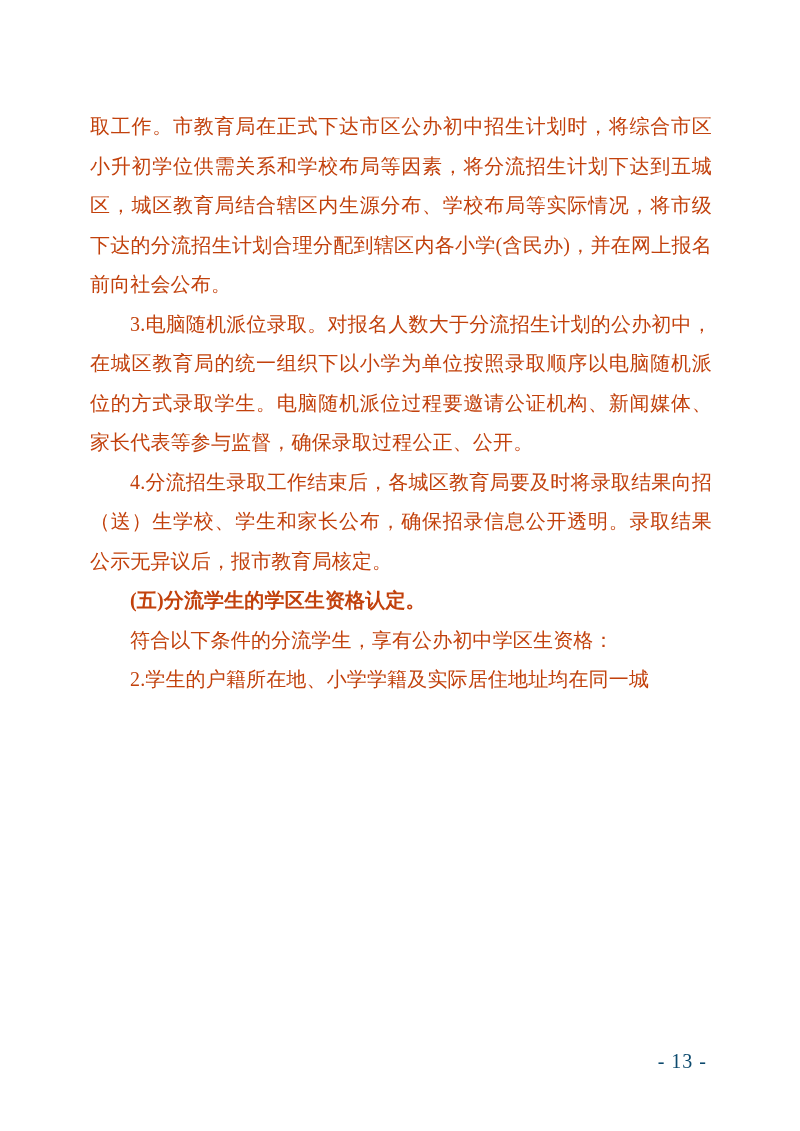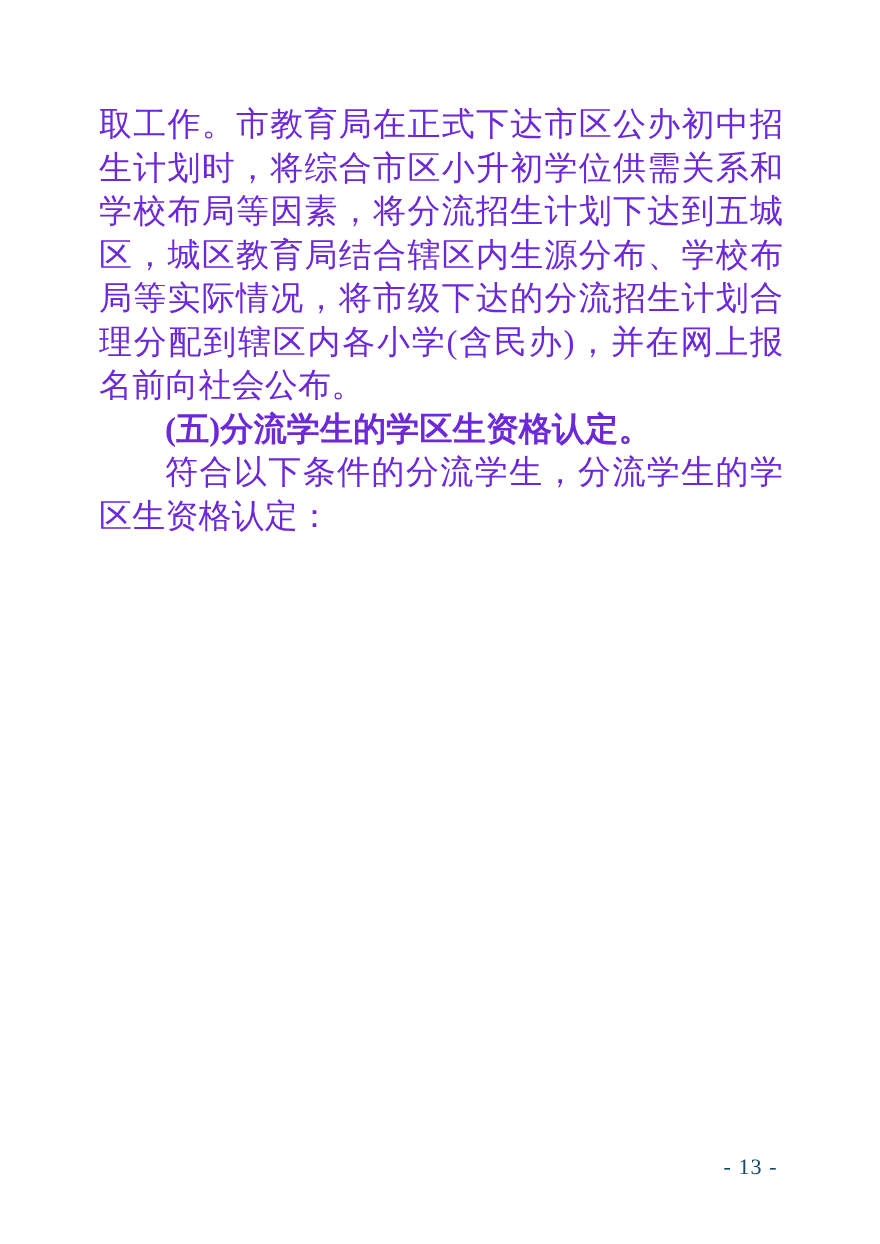--- a/index.html
+++ b/index.html
@@ -10,26 +10,26 @@
   .page {
     position: relative;
     width: 800px;
     height: 1131px;
     background: #ffffff;
     overflow: hidden;
     font-family: "Liberation Serif", "DejaVu Serif", serif;
   }
   .body-text {
     position: absolute;
-    top: 94px;
+    top: 107px;
     left: 90px;
     width: 622px;
-    font-size: 30px;
+    font-size: 20px;
     line-height: 39.5px;
-    color: #6d28d9;
+    color: #c2410c;
     text-align: justify;
     letter-spacing: 0.15px;
   }
   .body-text p {
     margin: 0;
     padding: 0;
   }
   .para-indent {
     text-indent: 2em;
   }
@@ -45,17 +45,20 @@
     letter-spacing: 1px;
     font-family: "Liberation Serif", "DejaVu Serif", serif;
   }
 </style>
 </head>
 <body>
 
 <div class="page">
   <div class="body-text">
     <p>取工作。市教育局在正式下达市区公办初中招生计划时，将综合市区小升初学位供需关系和学校布局等因素，将分流招生计划下达到五城区，城区教育局结合辖区内生源分布、学校布局等实际情况，将市级下达的分流招生计划合理分配到辖区内各小学(含民办)，并在网上报名前向社会公布。</p>
+    <p class="para-indent">3.电脑随机派位录取。对报名人数大于分流招生计划的公办初中，在城区教育局的统一组织下以小学为单位按照录取顺序以电脑随机派位的方式录取学生。电脑随机派位过程要邀请公证机构、新闻媒体、家长代表等参与监督，确保录取过程公正、公开。</p>
+    <p class="para-indent">4.分流招生录取工作结束后，各城区教育局要及时将录取结果向招（送）生学校、学生和家长公布，确保招录信息公开透明。录取结果公示无异议后，报市教育局核定。</p>
     <p class="para-indent section-heading">(五)分流学生的学区生资格认定。</p>
-    <p class="para-indent">符合以下条件的分流学生，分流学生的学区生资格认定：</p>
+    <p class="para-indent">符合以下条件的分流学生，享有公办初中学区生资格：</p>
+    <p class="para-indent">2.学生的户籍所在地、小学学籍及实际居住地址均在同一城</p>
   </div>
   <div class="page-number">- 13 -</div>
 </div>
 
 </body></html>

